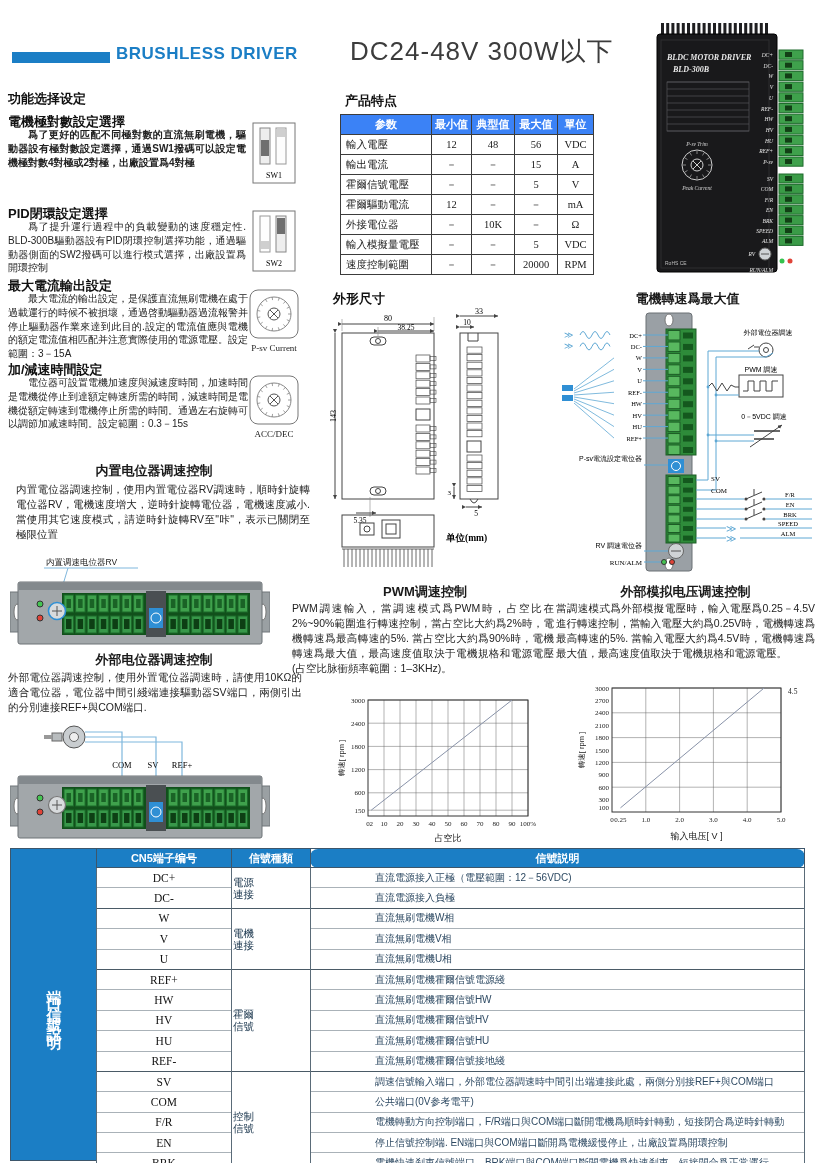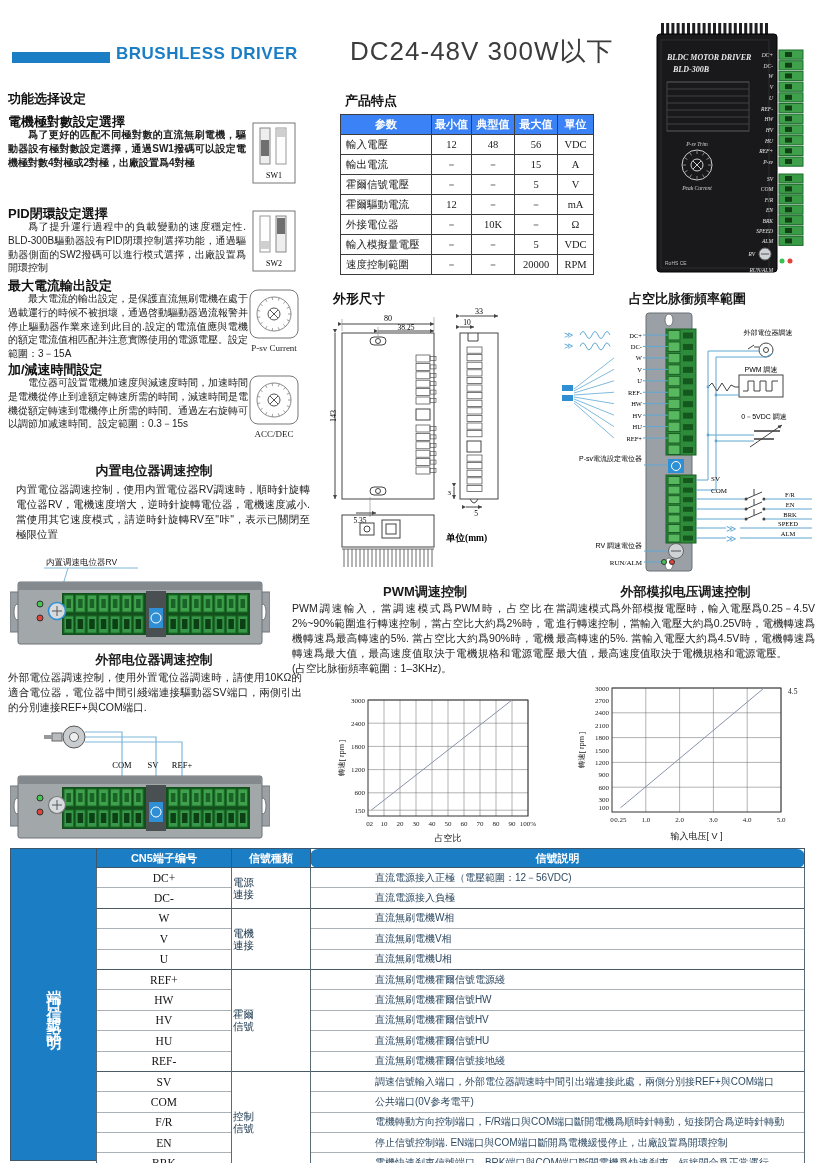--- a/index.html
+++ b/index.html
@@ -608,21 +608,21 @@
         <line x1="86" y1="246" x2="86" y2="264" stroke="#444" stroke-width="0.8"></line>
         <line x1="90" y1="246" x2="90" y2="264" stroke="#444" stroke-width="0.8"></line>
         <line x1="94" y1="246" x2="94" y2="264" stroke="#444" stroke-width="0.8"></line>
         <line x1="98" y1="246" x2="98" y2="264" stroke="#444" stroke-width="0.8"></line>
         <line x1="102" y1="246" x2="102" y2="264" stroke="#444" stroke-width="0.8"></line>
         <line x1="12" y1="246" x2="104" y2="246" stroke="#444" stroke-width="0.8"></line>
       </g>
     <text x="116" y="238" font-size="9.5" class="serif" font-weight="bold">单位(mm)</text>
   </svg>
 
-  <div class="abs center-h" style="left:560px;top:290px;width:255px;">占空比脉衝頻率範圍</div>
+  <div class="abs center-h" style="left:560px;top:290px;width:255px;">電機轉速爲最大值</div>
   <svg class="abs" style="left:558px;top:303px;" width="257" height="278" viewBox="0 0 257 278">
     <g id="cfg-static">
         <rect x="88" y="10" width="46" height="258" rx="3" fill="#9aa0a5" stroke="#6b7075"></rect>
         <ellipse cx="111" cy="17" rx="4" ry="6" fill="#fff" stroke="#777"></ellipse>
         <ellipse cx="111" cy="261" rx="4" ry="6" fill="#fff" stroke="#777"></ellipse>
         <rect x="108" y="26" width="30" height="126" fill="#2e8b3a" stroke="#1c5c26"></rect>
         <rect x="110" y="27.5" width="12" height="9.5" fill="#58b85f" stroke="#1c5c26"></rect>
         <rect x="125" y="29.5" width="10" height="6" fill="#14581e"></rect>
         <rect x="110" y="38.95" width="12" height="9.5" fill="#58b85f" stroke="#1c5c26"></rect>
         <rect x="125" y="40.95" width="10" height="6" fill="#14581e"></rect>

